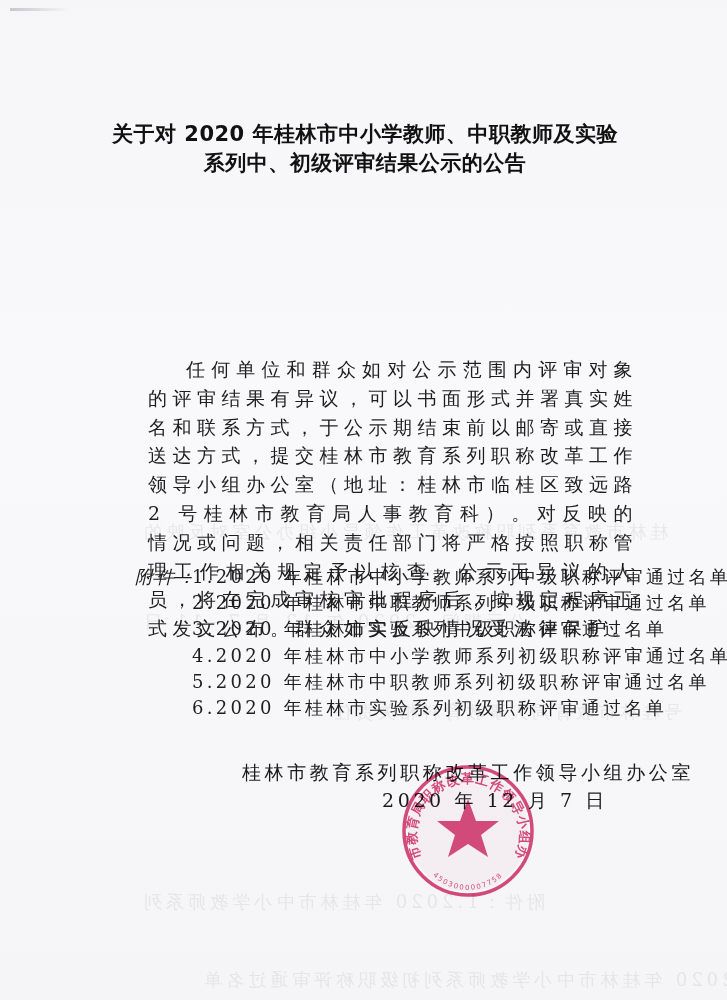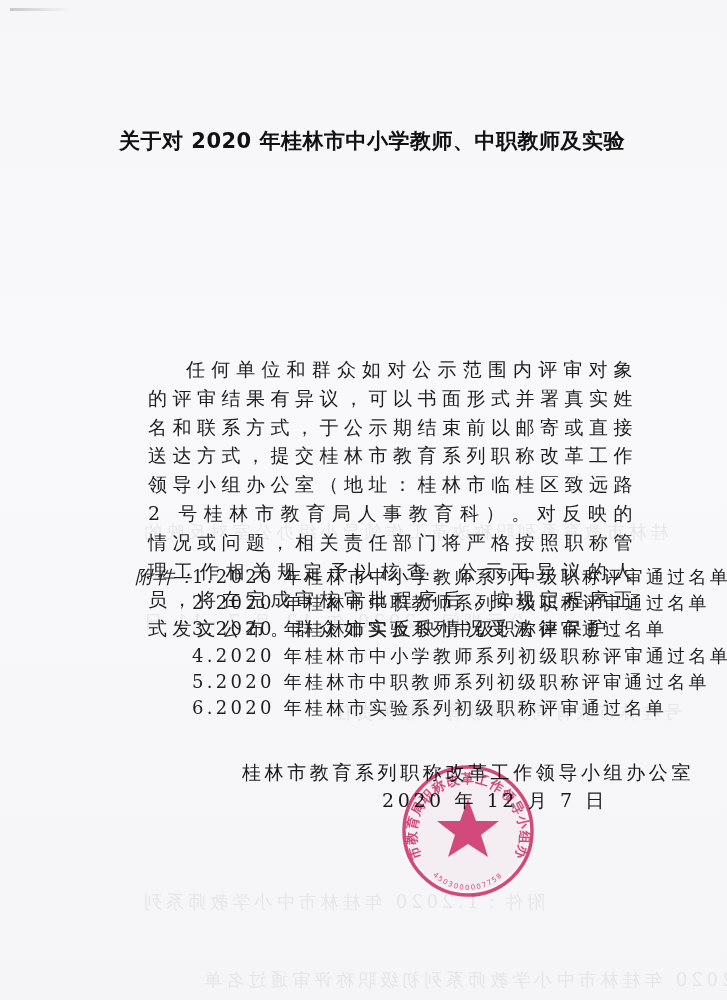--- a/index.html
+++ b/index.html
@@ -70,22 +70,23 @@
 
 <div class="page">
   <div class="top-shadow"></div>
 
   <div class="ghost" style="left:140px; top:520px;">桂林市教育系列职称改革工作领导小组办公室对反映的</div>
   <div class="ghost" style="left:140px; top:610px;">公示期间：2020 年 12 月 7—11 日</div>
   <div class="ghost" style="left:330px; top:700px;">号桂林市教育局人事教育科相关责任</div>
   <div class="ghost" style="left:140px; top:890px;">附件：1.2020 年桂林市中小学教师系列</div>
   <div class="ghost" style="left:200px; top:968px;">4.2020 年桂林市中小学教师系列初级职称评审通过名单</div>
 
-  <h1 class="title" style="margin:7px;">
+  <h1 class="title" style="margin:0;">
     <span style="display:block">关于对 2020 年桂林市中小学教师、中职教师及实验</span>
+    <span style="display:block">系列中、初级评审结果公示的公告</span>
   </h1>
 
   <p class="para p2" style="margin:15px;">任何单位和群众如对公示范围内评审对象的评审结果有异议，可以书面形式并署真实姓名和联系方式，于公示期结束前以邮寄或直接送达方式，提交桂林市教育系列职称改革工作领导小组办公室（地址：桂林市临桂区致远路 2 号桂林市教育局人事教育科）。对反映的情况或问题，相关责任部门将严格按照职称管理工作相关规定予以核查。公示无异议的人员，将在完成审核审批程序后，按规定程序正式发文公布。群众如实反映情况受法律保护。</p>
 
   <div class="attachments">
     <span class="att-label">附件：</span>
     <ul class="att-list">
       <li class="att-item">1.2020 年桂林市中小学教师系列中级职称评审通过名单</li>
       <li class="att-item">2.2020 年桂林市中职教师系列中级职称评审通过名单</li>
       <li class="att-item">3.2020 年桂林市实验系列中级职称评审通过名单</li>

